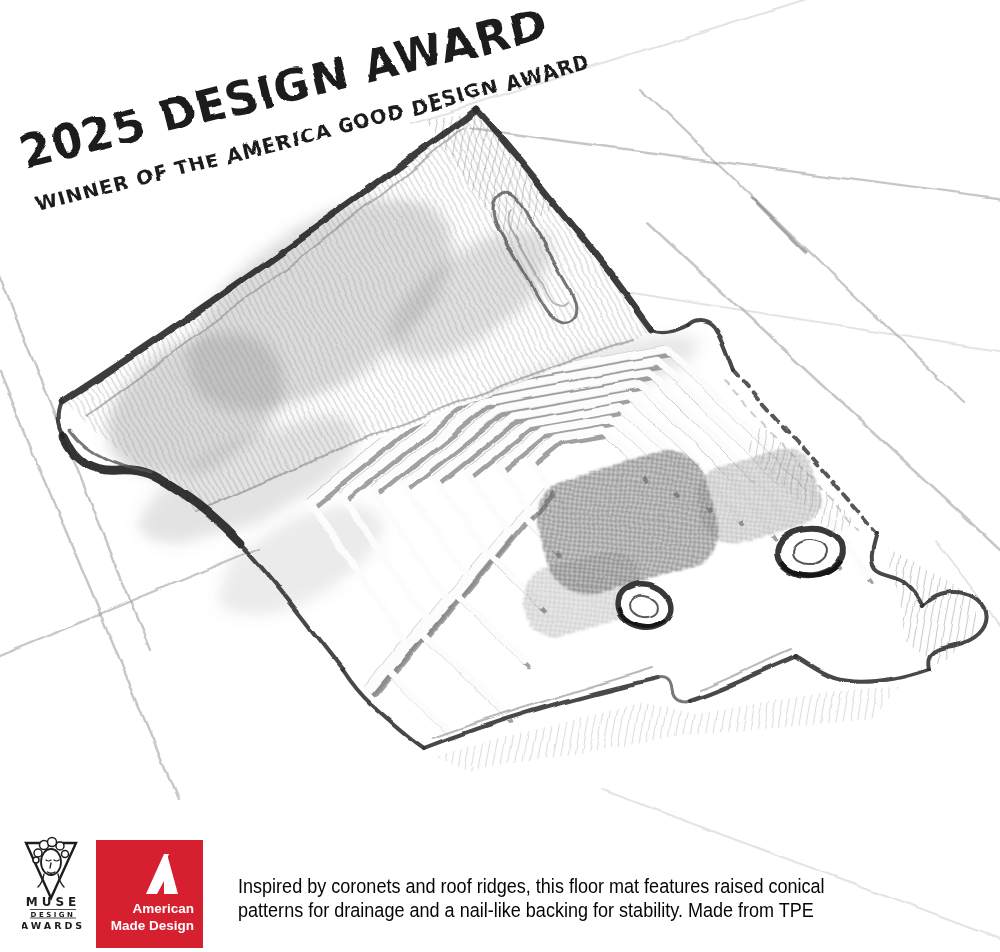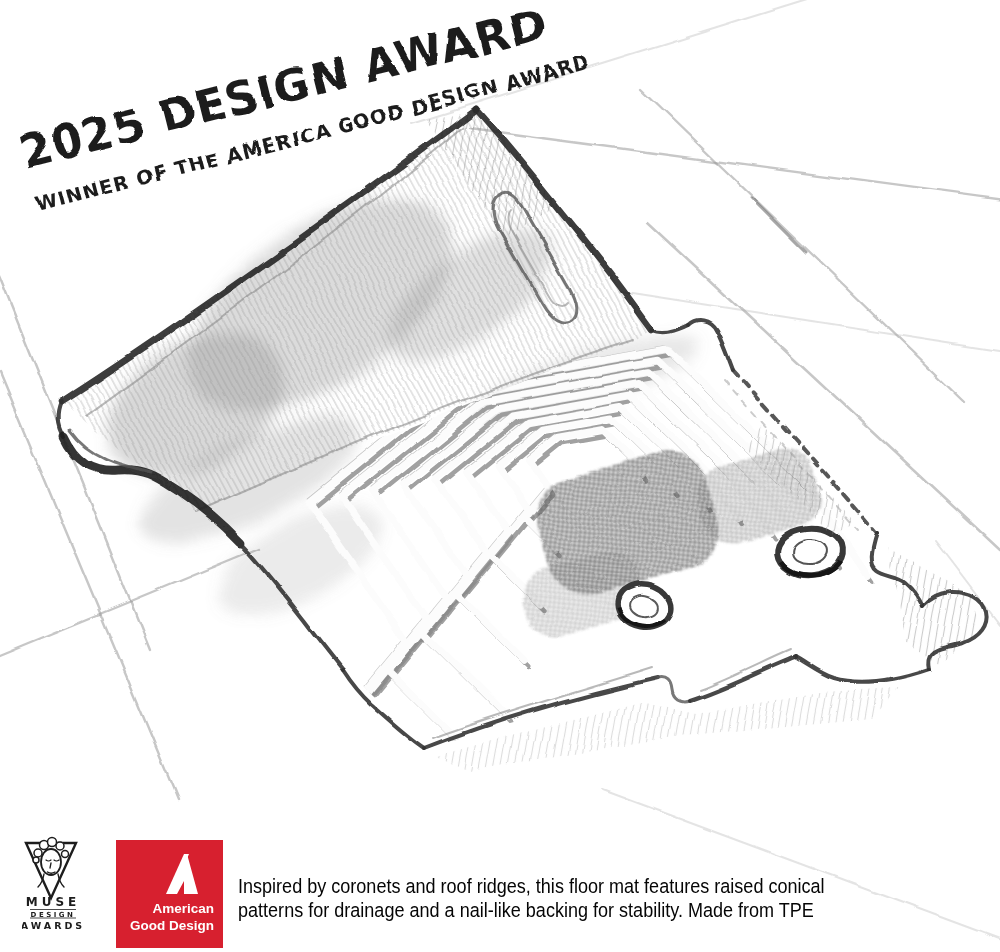--- a/index.html
+++ b/index.html
@@ -24,21 +24,21 @@
 
   
   .rib-sh{fill:none;stroke:#898989;stroke-width:4.5;opacity:.8;stroke-linejoin:round;stroke-linecap:round;}
   .rib-li{fill:none;stroke:#fcfcfc;stroke-width:7;stroke-linejoin:round;stroke-linecap:round;}
   .rib-ed{fill:none;stroke:#b2b2b2;stroke-width:1.4;opacity:.7;stroke-linejoin:round;stroke-linecap:round;}
 
   .hand-text{font-family:"DejaVu Sans", sans-serif;font-weight:700;fill:#1c1c1c;letter-spacing:1px;}
 
   
   .badge-muse{position:absolute;left:22px;top:836px;width:62px;height:100px;}
-  .badge-agd{position:absolute;left:116px;top:840px;width:107px;height:108px;}
+  .badge-agd{position:absolute;left:96px;top:840px;width:107px;height:108px;}
   .agd-square{position:absolute;inset:0;}
   .agd-text{position:absolute;right:9px;text-align:right;color:#ffffff;font-weight:700;
             font-family:"Liberation Sans", sans-serif;font-size:13.5px;line-height:14px;white-space:nowrap;}
   .agd-line1{top:62px;} .agd-line2{top:79px;}
   .caption{position:absolute;left:238px;top:874px;transform:scaleX(.88);transform-origin:left top;
            color:#050505;font-size:20.5px;line-height:23.5px;white-space:nowrap;
            font-family:"Liberation Sans", sans-serif;}
 </style>
 </head>
 <body>
@@ -221,21 +221,21 @@
     </g>
   </svg>
 
   <div class="badge-agd">
     <svg class="agd-square" viewBox="0 0 107 108">
       <rect x="0" y="0" width="107" height="108" fill="#d7202f"></rect>
       <path fill="#ffffff" fill-rule="evenodd" d="M 53,54 L 71,14 L 82,54 Z M 61,54 L 68,41 L 68,54 Z"></path>
       <path fill="#ffffff" d="M 50,54 L 68,14 L 73,14 L 56,54 Z"></path>
     </svg>
     <div class="agd-text agd-line1">American</div>
-    <div class="agd-text agd-line2">Good Design</div>
+    <div class="agd-text agd-line2">Made Design</div>
   </div>
 
   <div class="caption">
     <div>Inspired by coronets and roof ridges, this floor mat features raised conical</div>
     <div>patterns for drainage and a nail-like backing for stability. Made from TPE</div>
   </div>
 
 </div>
 
 </body></html>

